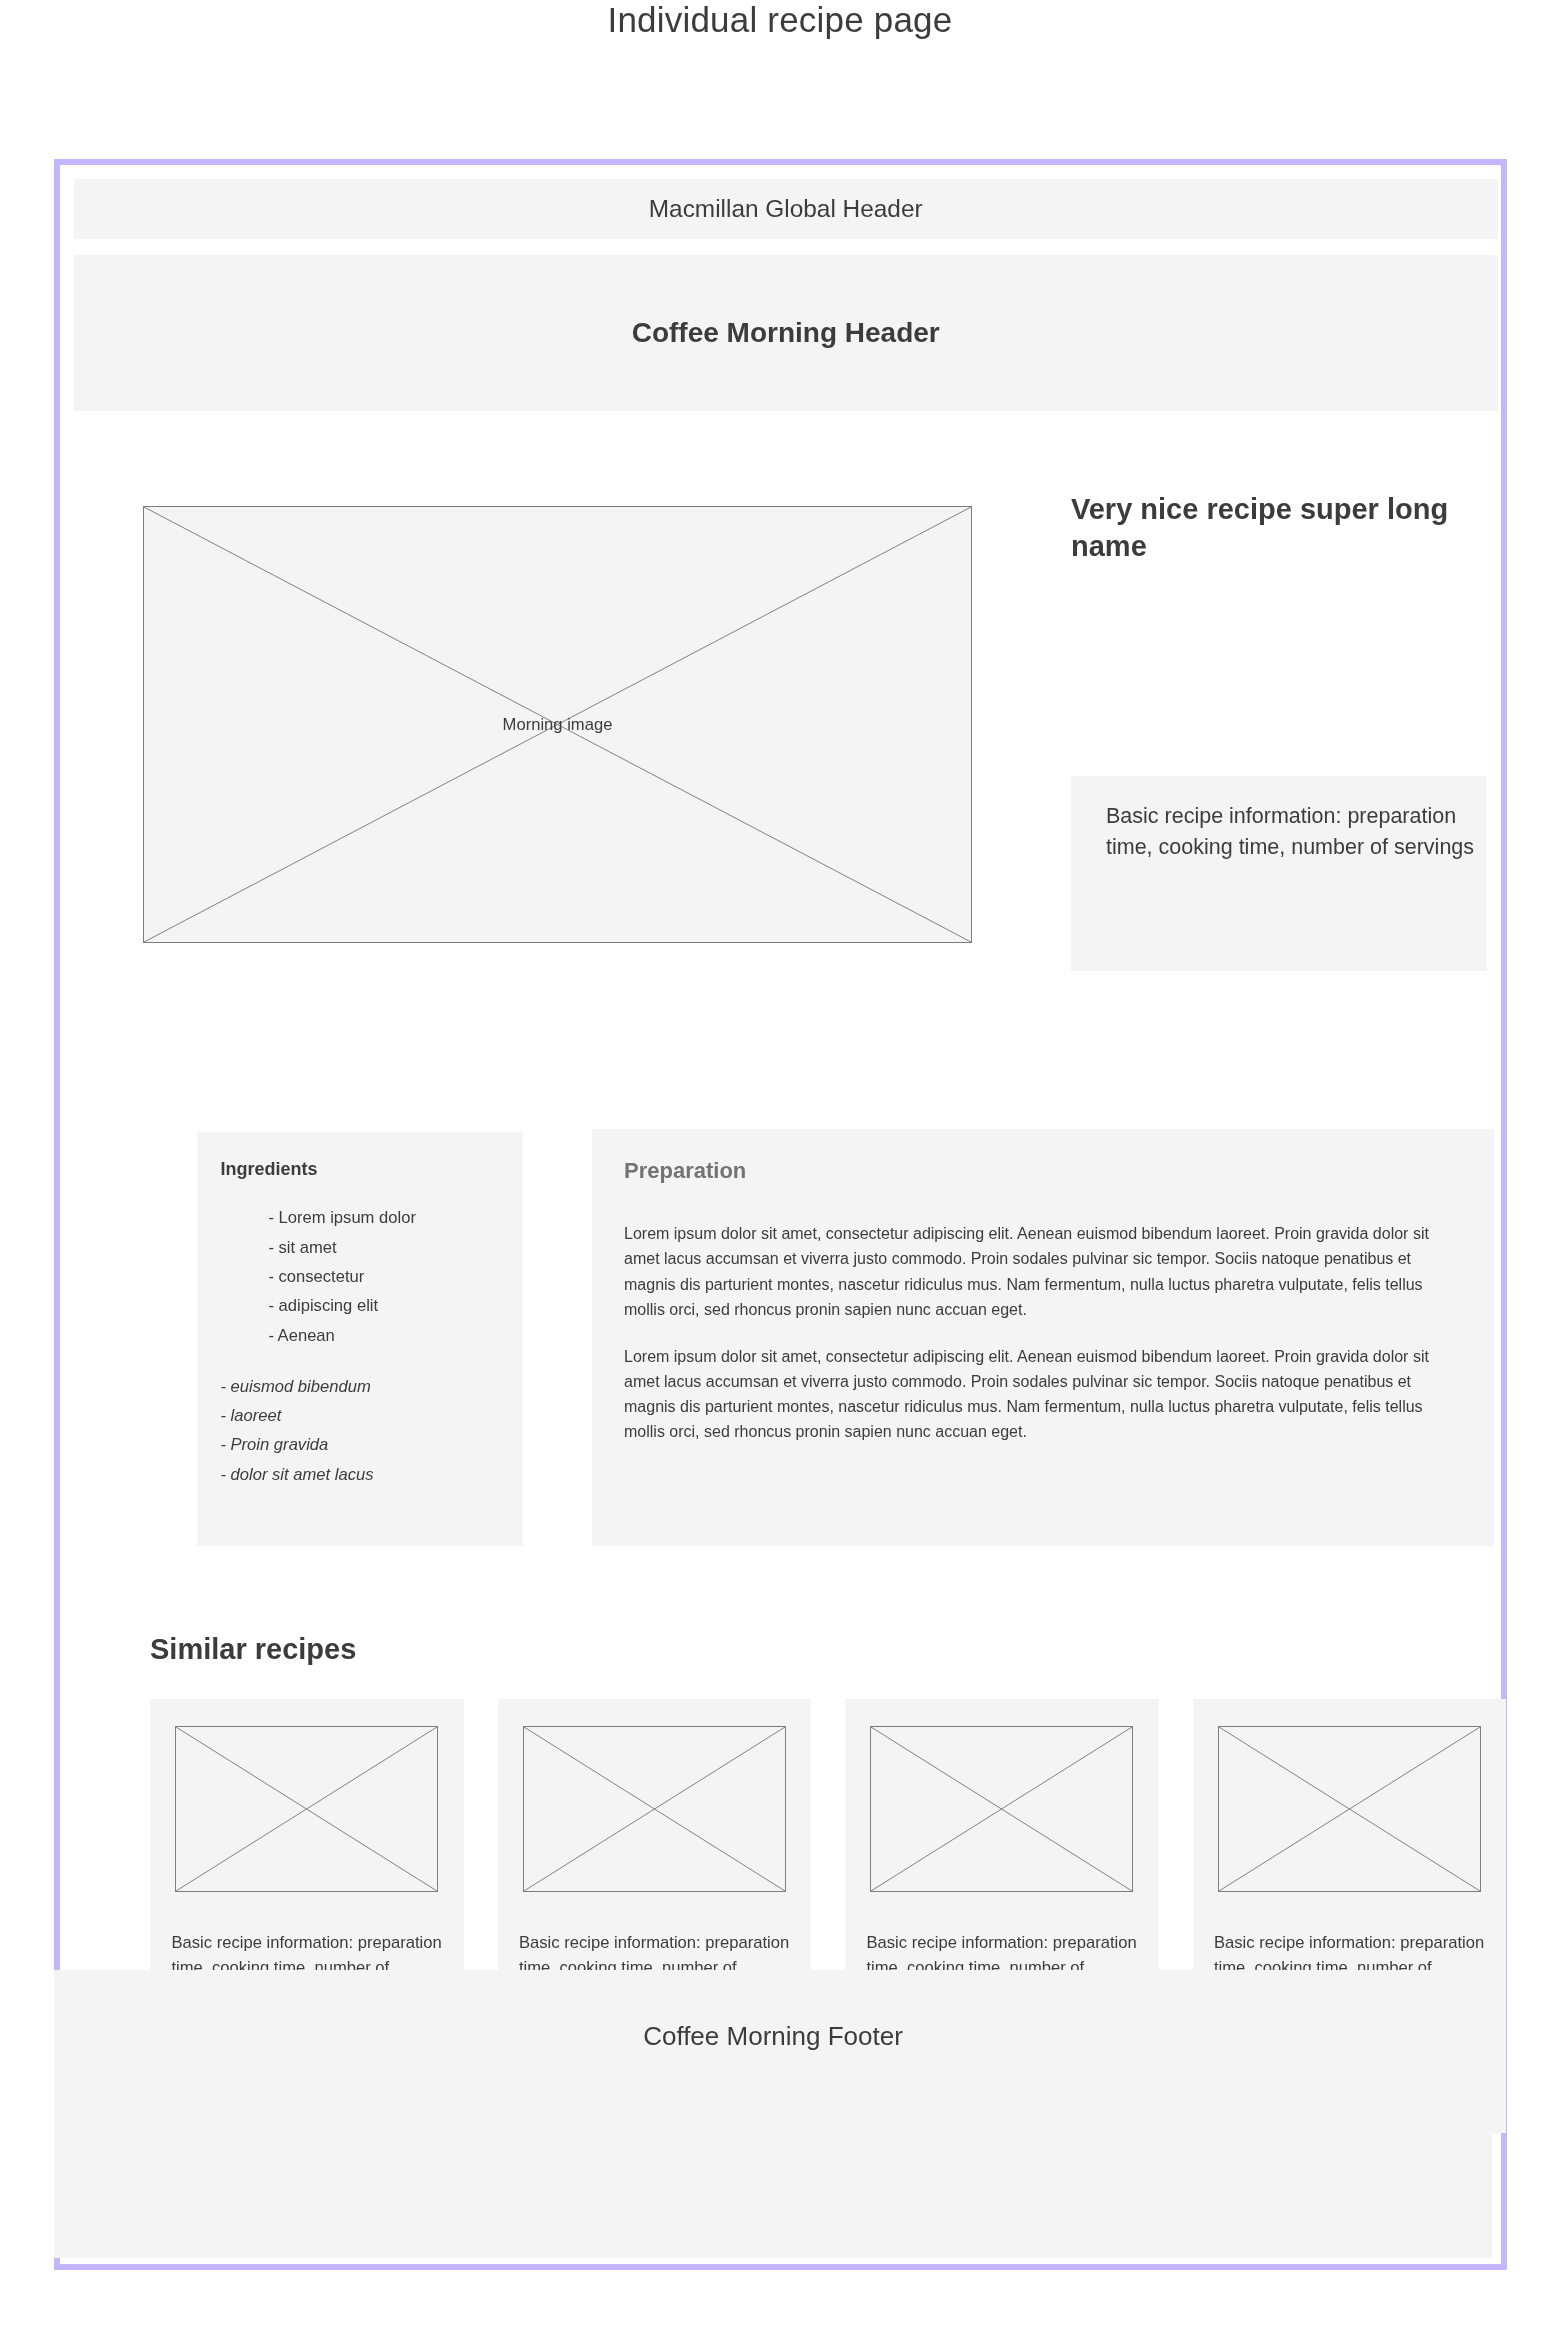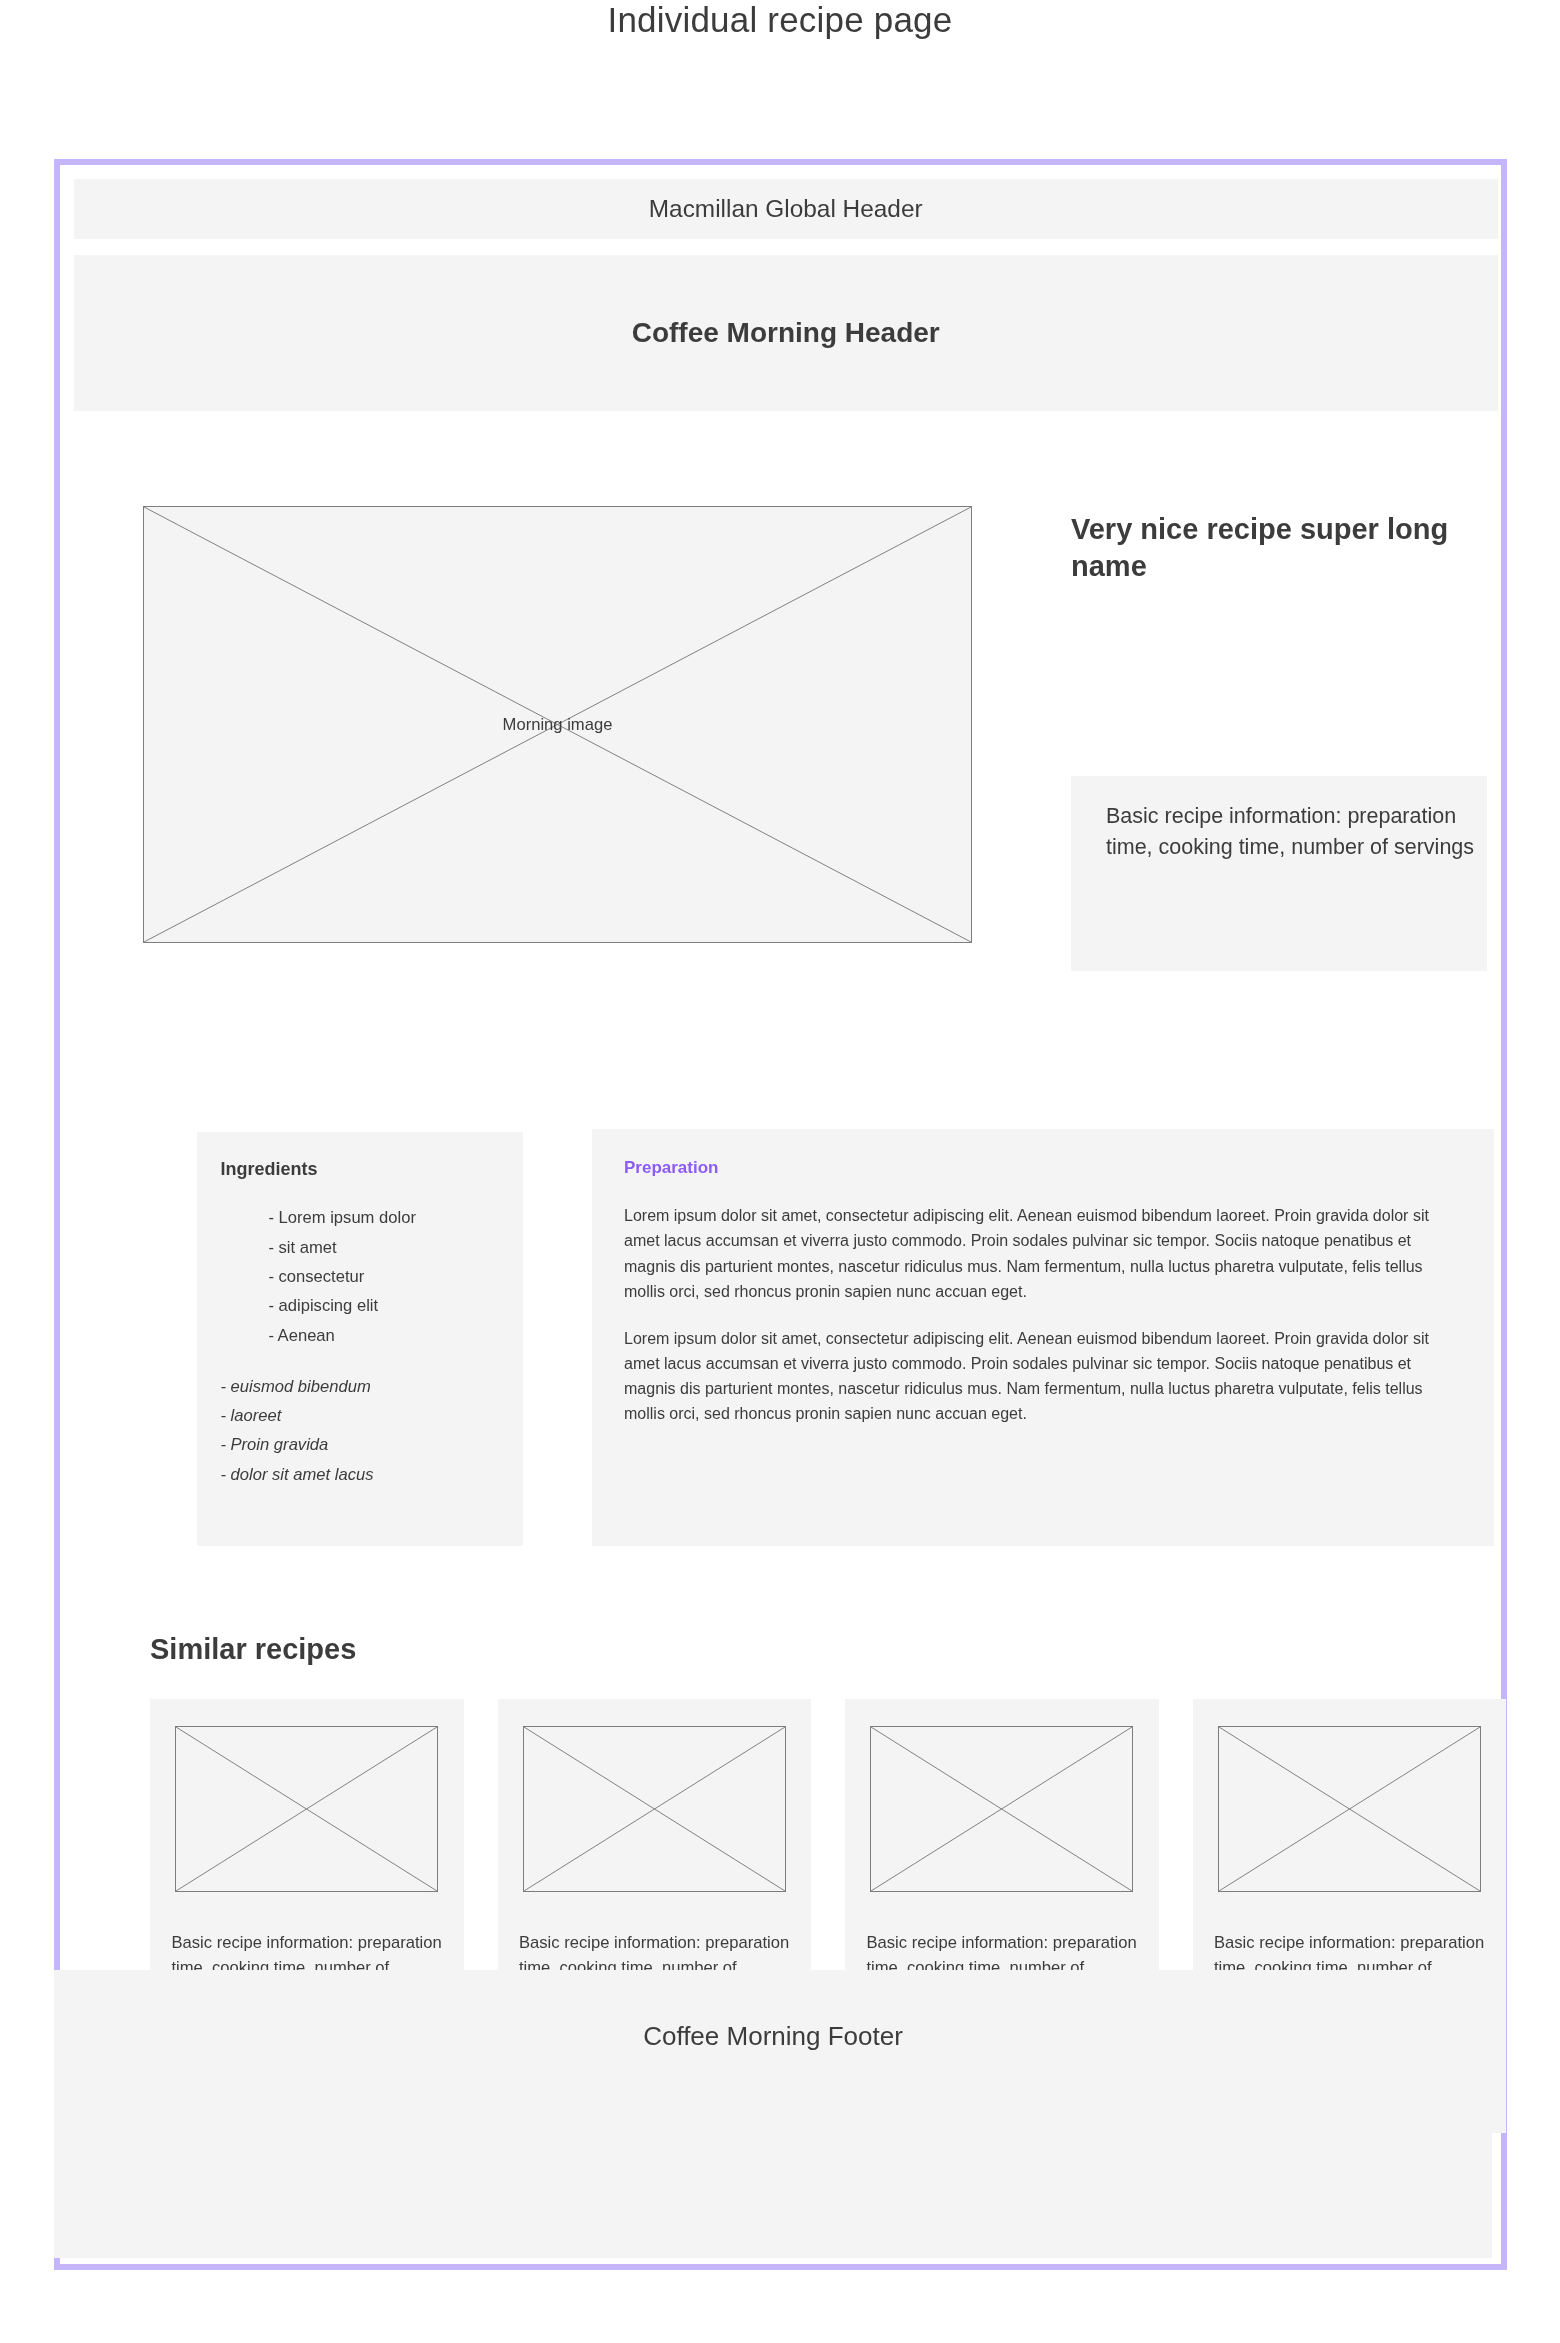--- a/index.html
+++ b/index.html
@@ -83,21 +83,21 @@
     top: 50%;
     transform: translateY(-50%);
     text-align: center;
     font-size: 16.6px;
     color: #3c3c3c;
     background: transparent;
   }
   .recipe-title {
     position: absolute;
     left: 1011px;
-    top: 346px;
+    top: 326px;
     width: 419px;
     font-size: 29px;
     font-weight: bold;
     line-height: 1.28;
     color: #3c3c3c;
   }
   .basic-info {
     position: absolute;
     left: 1011px;
     top: 611px;
@@ -152,24 +152,24 @@
     position: absolute;
     left: 532px;
     top: 964px;
     width: 902px;
     height: 417px;
     background: #f4f4f4;
     box-sizing: border-box;
     padding: 29px 32px 0 32px;
   }
   .preparation h3 {
-    margin: 0 0 25px 0;
-    font-size: 17px;
-    font-weight: bold;
-    color: #8b5cf6;
+    margin: 0 0 37px 0;
+    font-size: 22px;
+    font-weight: bold;
+    color: #737373;
   }
   .preparation p {
     margin: 0 0 21.5px 0;
     font-size: 16px;
     line-height: 1.58;
     color: #3c3c3c;
   }
   
   .similar-title {
     position: absolute;

